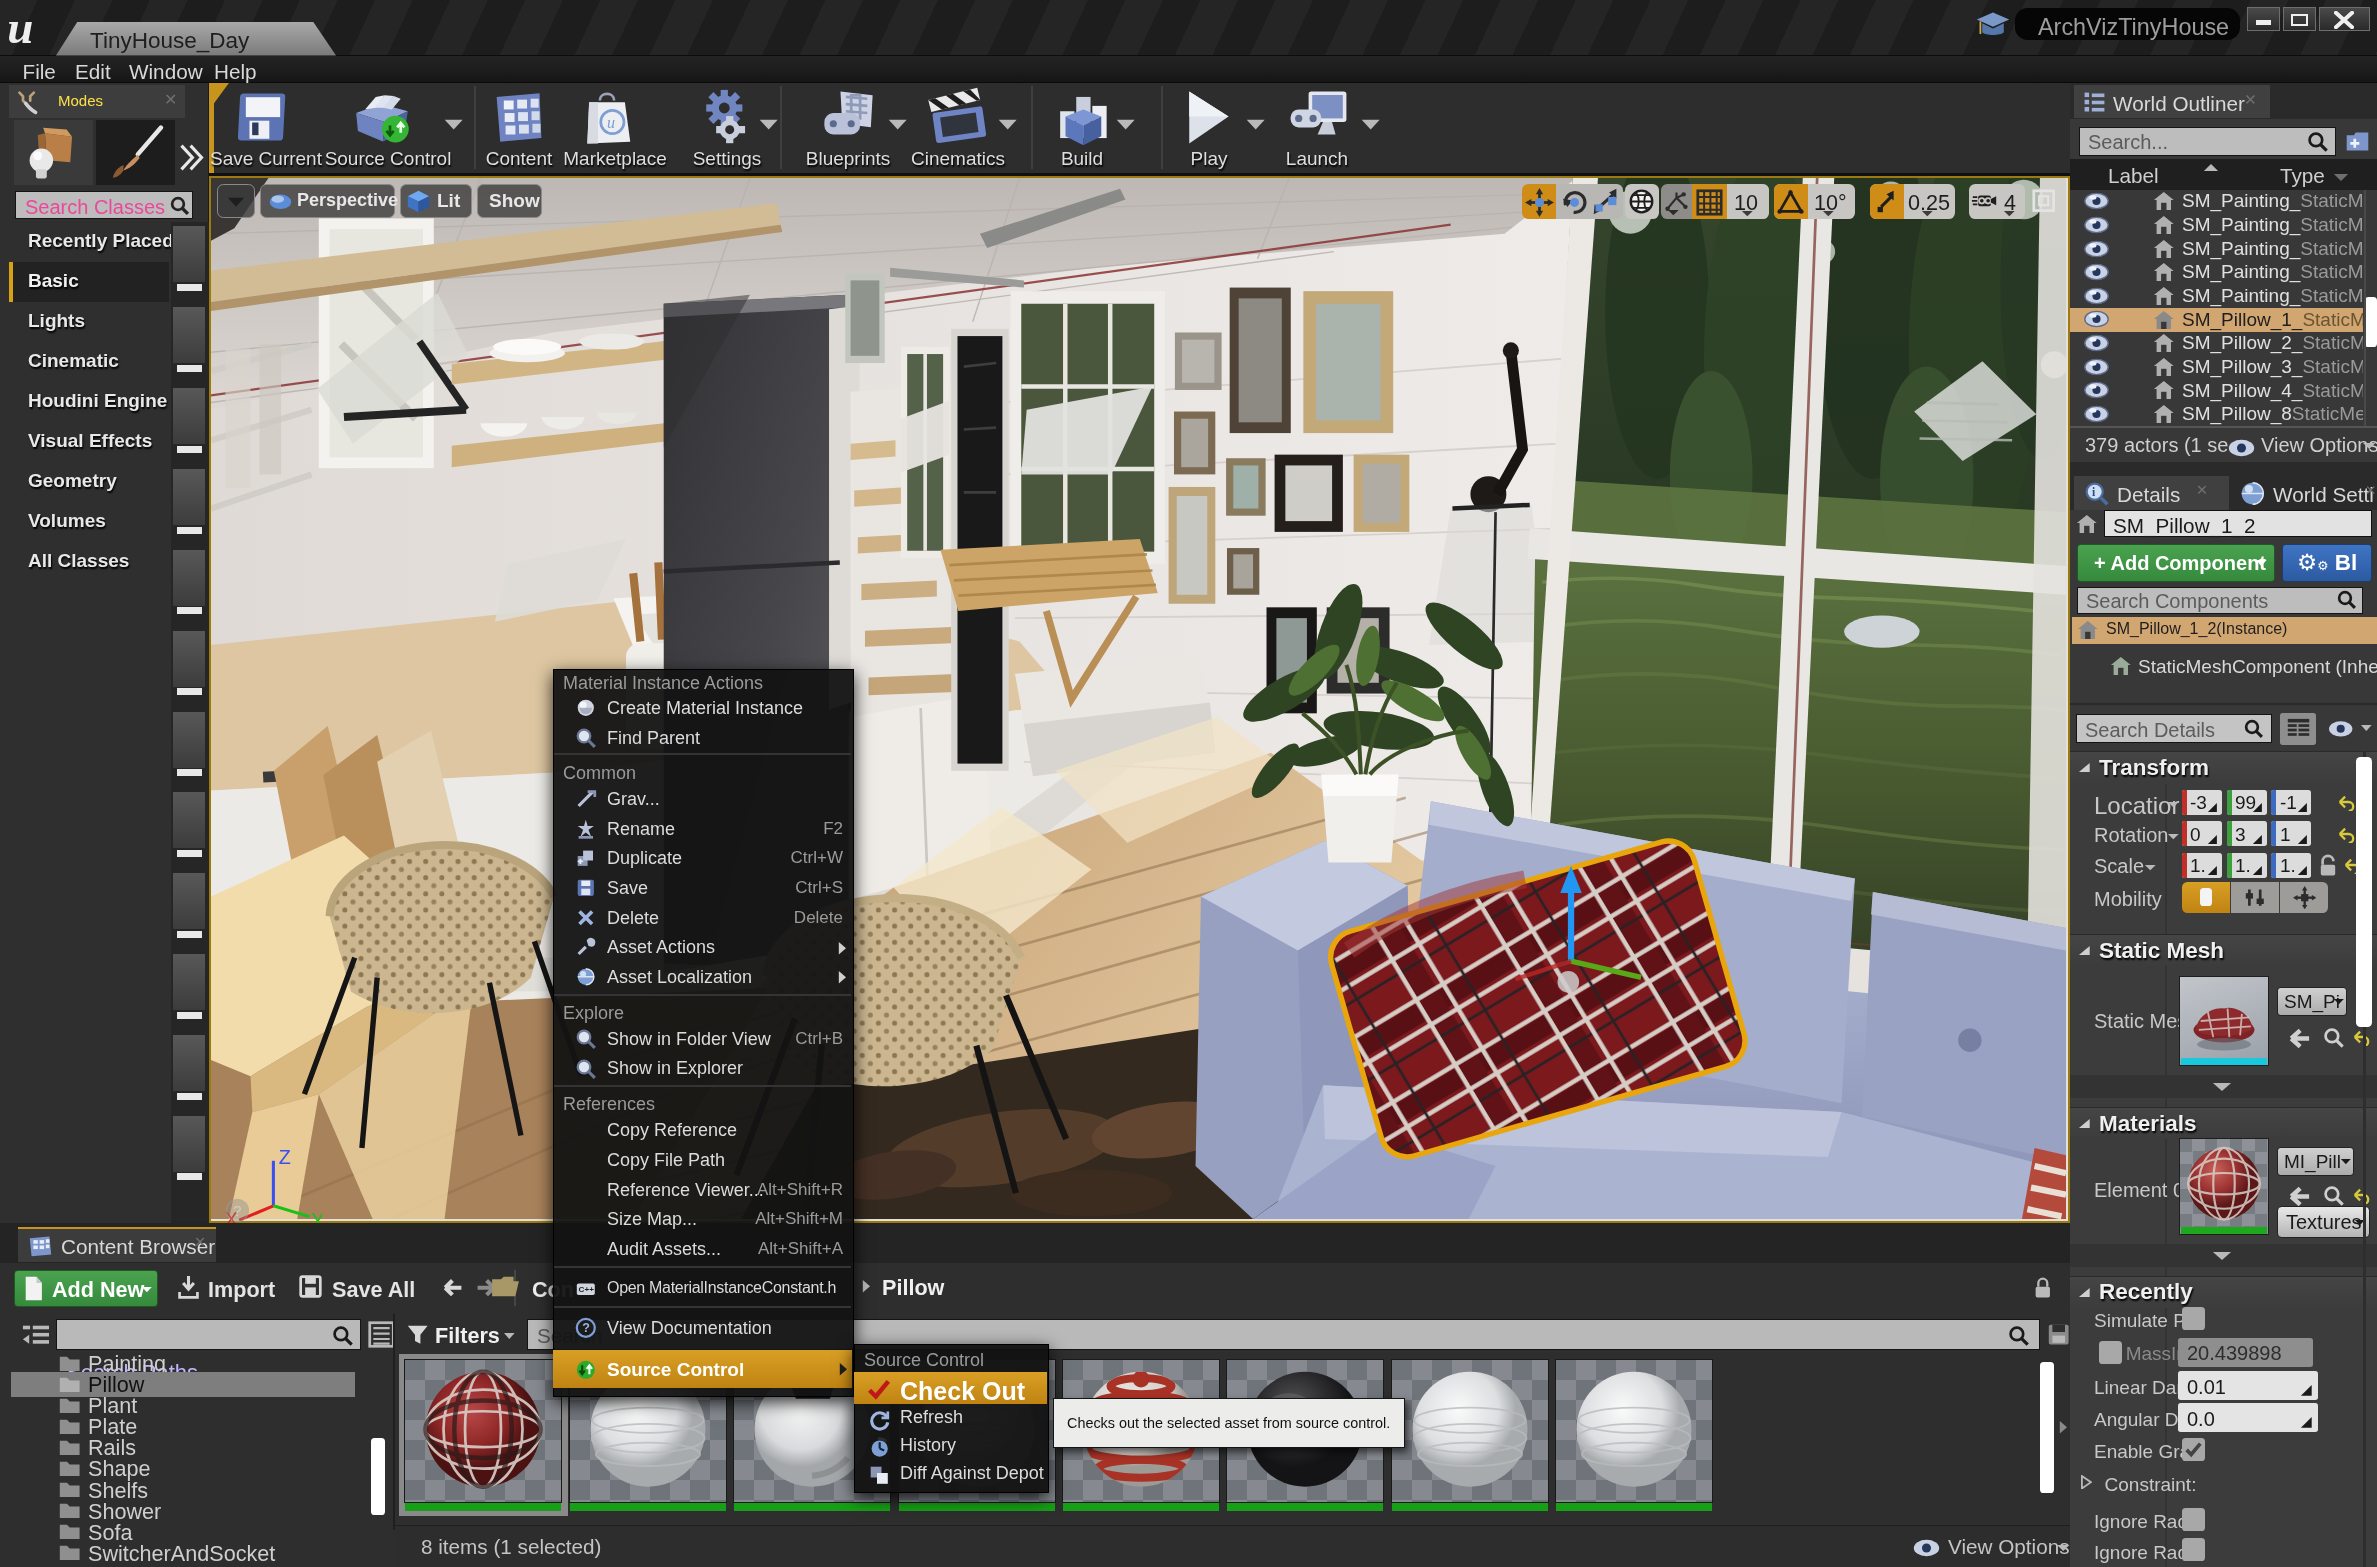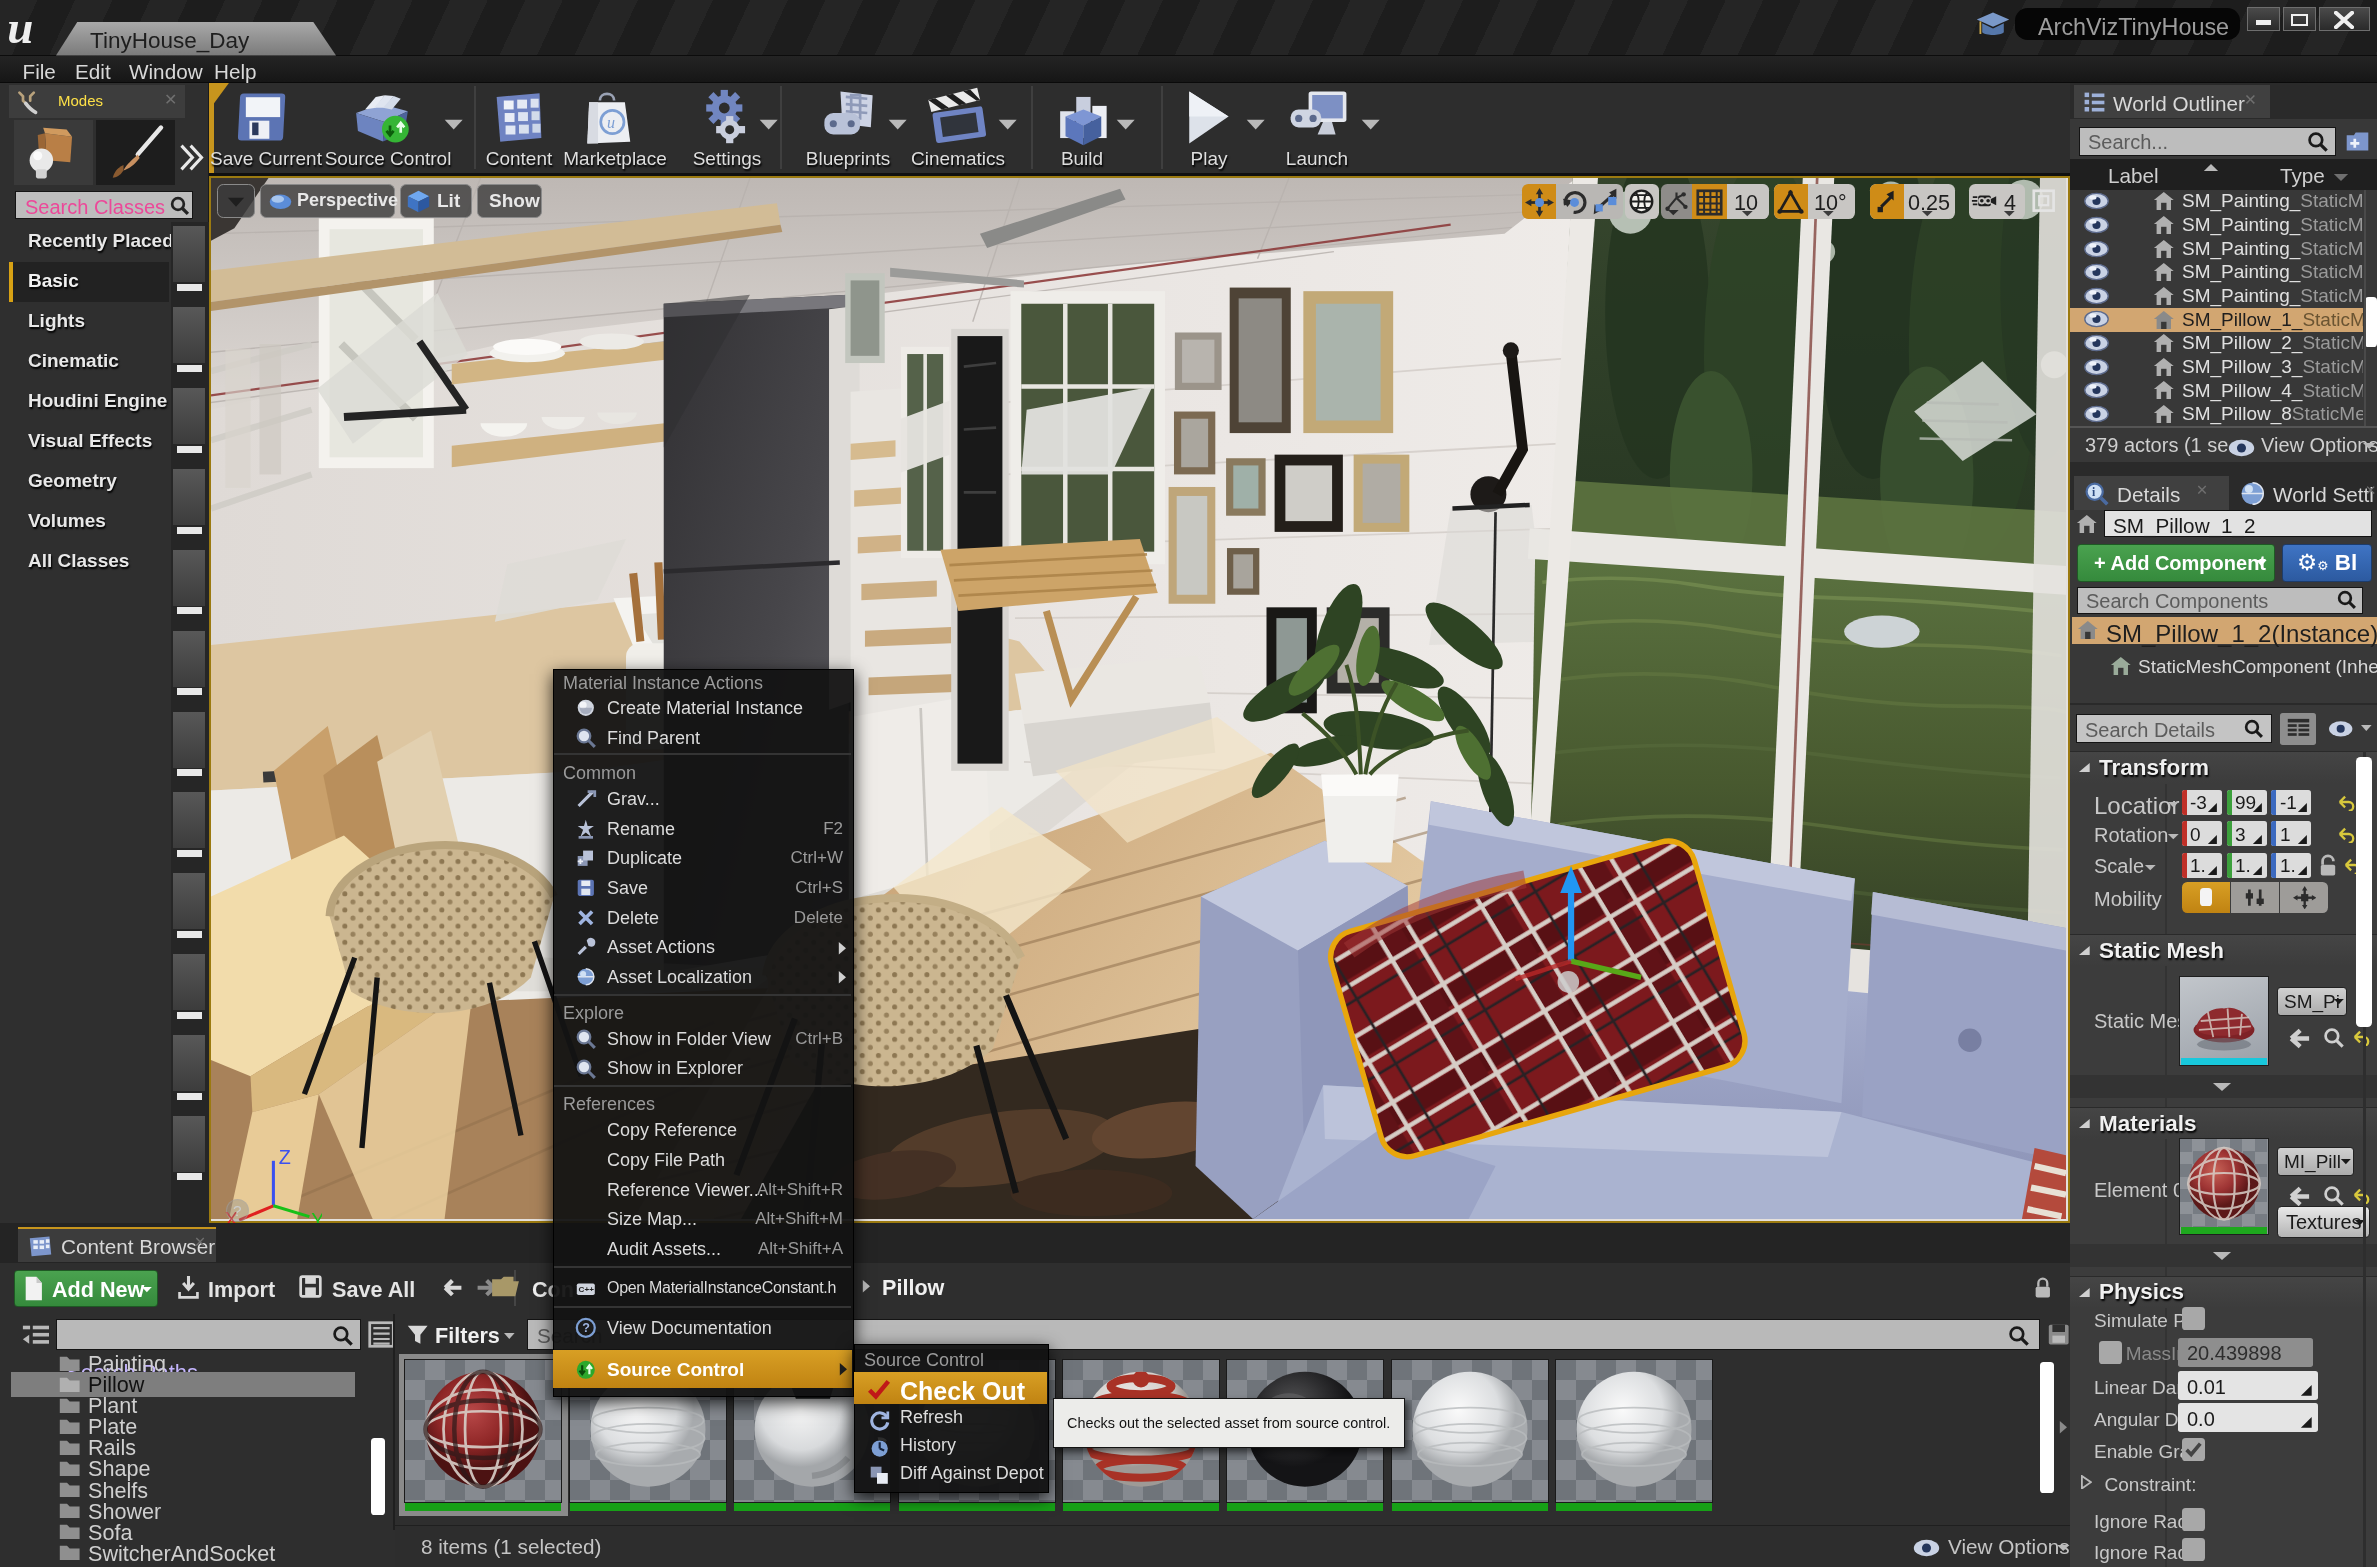--- a/index.html
+++ b/index.html
@@ -923,21 +923,21 @@
 <div class="tx" style="left:2086px;top:590px;font-size:20px;color:#5c5c5c">Search Components</div>
 <svg class="ab" style="left:2336px;top:589px" width="21.6" height="21.6" viewBox="0 0 24 24">
       <circle cx="10" cy="10" r="6.5" stroke="#1a1a1a" stroke-width="3" fill="none"></circle>
       <path d="M15 15 L21 21" stroke="#1a1a1a" stroke-width="3.4"></path>
     </svg>
 <div class="ab" style="left:2072px;top:617px;width:305px;height:27px;background:#d2a671"></div>
 <svg class="ab" style="left:2077px;top:620px" width="21.6" height="20" viewBox="0 0 24 22">
       <path d="M12 1 L23 10 L20 10 L20 21 L4 21 L4 10 L1 10 Z" fill="#8a8a8a"></path>
       <rect x="9" y="13" width="6" height="8" fill="#383838"></rect>
     </svg>
-<div class="tx" style="left:2106px;top:620px;font-size:24px;color:#1e1e1e">SM_Pillow_1_2(Instance)</div>
+<div class="tx" style="left:2106px;top:620px;font-size:16px;color:#1e1e1e">SM_Pillow_1_2(Instance)</div>
 <svg class="ab" style="left:2110px;top:656px" width="21.6" height="20" viewBox="0 0 24 22">
       <path d="M12 1 L23 10 L20 10 L20 21 L4 21 L4 10 L1 10 Z" fill="#9aab9a"></path>
       <rect x="9" y="13" width="6" height="8" fill="#383838"></rect>
     </svg>
 <div class="tx" style="left:2138px;top:656px;font-size:19px;color:#d8d8d8">StaticMeshComponent (Inherited)</div>
 <div class="ab" style="left:2070px;top:703px;width:307px;height:1.8px;background:#2a2a2a"></div>
 <div class="ab" style="left:2076px;top:714px;width:196px;height:29px;background:#c4c4c4;border:0.9px solid #141414"></div>
 <div class="tx" style="left:2085px;top:719px;font-size:20px;color:#5c5c5c">Search Details</div>
 <svg class="ab" style="left:2243px;top:718px" width="21.6" height="21.6" viewBox="0 0 24 24">
       <circle cx="10" cy="10" r="6.5" stroke="#1a1a1a" stroke-width="3" fill="none"></circle>
@@ -1155,21 +1155,21 @@
       <path d="M1 1 L12 1 L6.5 7Z" fill="#1a1a1a"></path>
     </svg>
 <div class="ab" style="left:2070px;top:1244px;width:307px;height:23.4px;background:#333333"></div>
 <svg class="ab" style="left:2212px;top:1251px" width="20" height="10" viewBox="0 0 22 11">
       <path d="M1 1 L21 1 L11 10Z" fill="#b9b9b9"></path>
     </svg>
 <div class="ab" style="left:2070px;top:1276px;width:307px;height:32px;background:linear-gradient(#454545,#3c3c3c);border-top:0.9px solid #2a2a2a"></div>
     <svg class="ab" style="left:2078px;top:1287px" width="12.6" height="10.8" viewBox="0 0 14 12">
       <path d="M13 1 L13 11 L1 11 Z" fill="#cfcfcf"></path>
     </svg>
-    <div class="tx" style="left:2099px;top:1279px;font-size:22.5px;color:#f0f0f0;font-weight:bold;text-shadow:0.9px 1.8px 1.8px #000">Physics</div>
+    <div class="tx" style="left:2099px;top:1279px;font-size:22.5px;color:#f0f0f0;font-weight:bold;text-shadow:0.9px 1.8px 1.8px #000">Recently</div>
 <div class="tx" style="left:2094px;top:1310px;font-size:19px;color:#c8c8c8">Simulate Ph</div>
 <div class="ab" style="left:2182px;top:1307px;width:23.4px;height:23.4px;background:#a8a8a8;border-radius:3.6px"></div>
 <div class="ab" style="left:2099px;top:1341px;width:23.4px;height:23.4px;background:#a8a8a8;border-radius:3.6px"></div>
 <div class="tx" style="left:2094px;top:1343px;font-size:19px;color:#8a8a8a">&nbsp;&nbsp;&nbsp;&nbsp;&nbsp;&nbsp;MassIn</div>
 <div class="ab" style="left:2178px;top:1338px;width:135px;height:29px;background:#8e8e8e;border-radius:2.7px"></div>
 <div class="tx" style="left:2187px;top:1342px;font-size:20px;color:#2e2e2e">20.439898</div>
 <div class="tx" style="left:2094px;top:1377px;font-size:19px;color:#c8c8c8">Linear Dam</div>
 <div class="ab" style="left:2178px;top:1371px;width:140px;height:29px;background:#e4e4e4;border-radius:2.7px"></div>
 <div class="tx" style="left:2187px;top:1376px;font-size:20px;color:#1a1a1a">0.01</div>
 <svg class="ab" style="left:2300px;top:1384px" width="12.6" height="12.6" viewBox="0 0 14 14">

